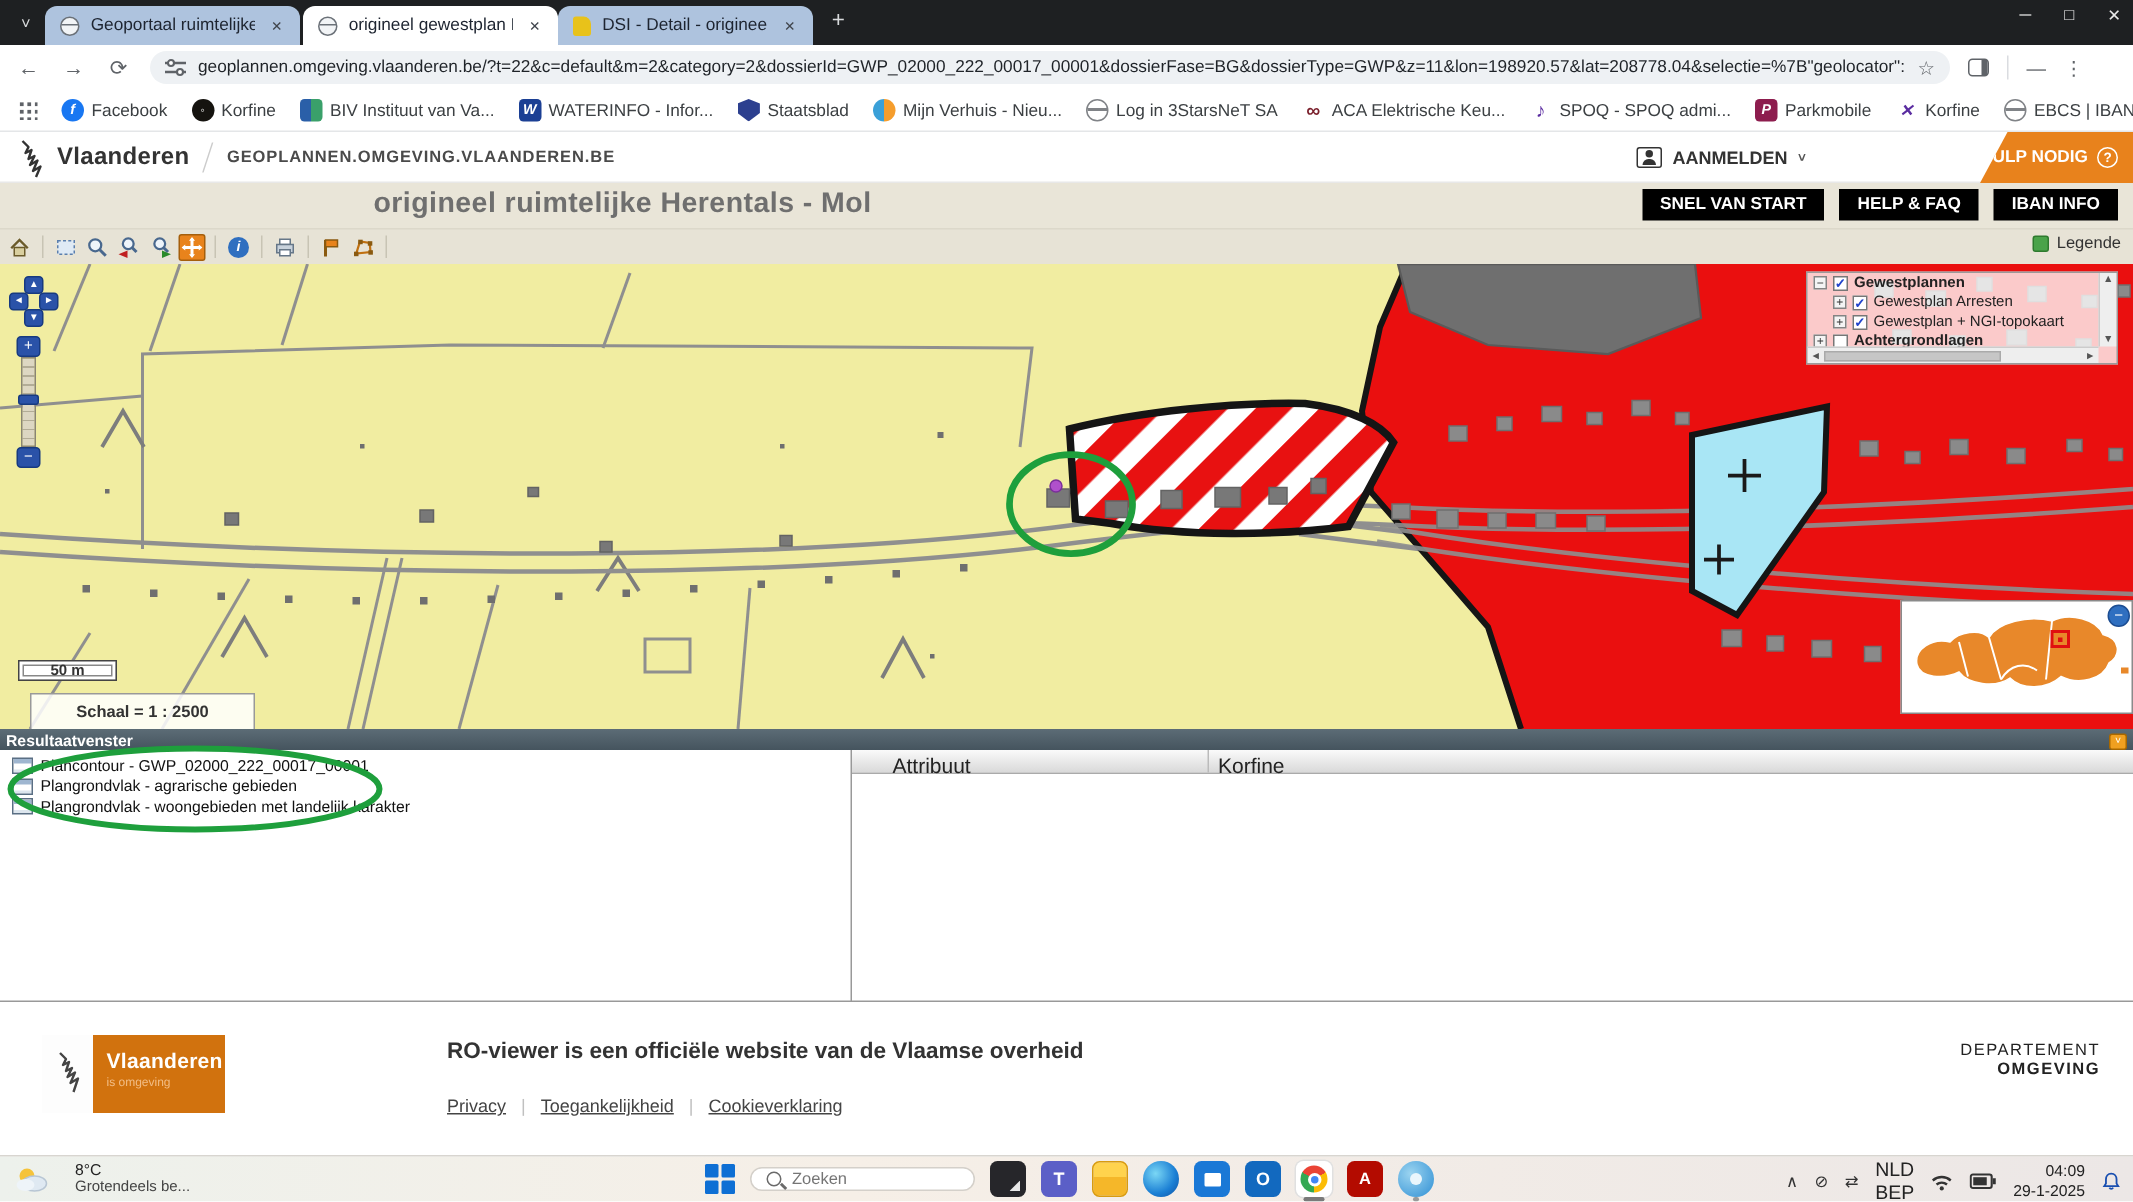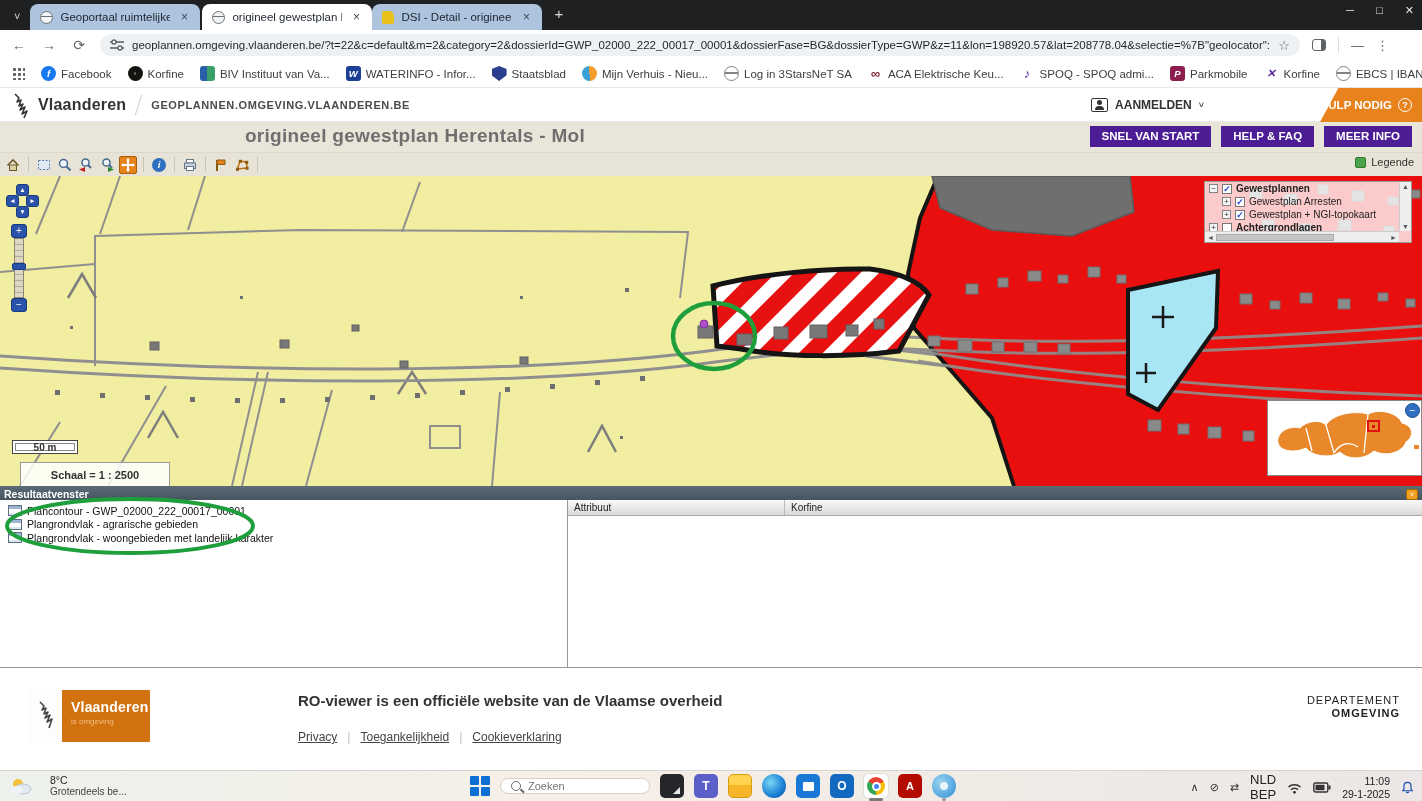--- a/index.html
+++ b/index.html
@@ -62,21 +62,21 @@
   .personic { width:17px; height:14px; border:1.8px solid #333; border-radius:2px; position:relative; }
   .personic::before { content:""; position:absolute; left:4.5px; top:1px; width:5px; height:5px; border-radius:50%; background:#333; }
   .personic::after  { content:""; position:absolute; left:2.5px; top:7px; width:9px; height:4px; border-radius:4px 4px 0 0; background:#333; }
   .helpneed { position:absolute; right:0; top:0; width:102px; height:34px; background:#e8821c; clip-path:polygon(18% 0,100% 0,100% 100%,0 100%); display:flex; align-items:center; justify-content:flex-end; gap:6px; padding-right:10px; color:#fff; font-weight:bold; font-size:11.5px; cursor:pointer; }
   .qcircle { width:14px; height:14px; border:1.6px solid #fff; border-radius:50%; display:flex; align-items:center; justify-content:center; font-size:9px; }
 
   
   .titlebar { left:0; top:122px; width:1422px; height:30px; background:#e9e5d8; }
   .pagetitle { position:absolute; left:0; top:3px; width:830px; text-align:center; font-size:19px; font-weight:bold; color:#6f6f6f; letter-spacing:0.3px; }
   .obtns { position:absolute; right:10px; top:4px; display:flex; gap:10px; }
-  .obtn { background:#4c1d95; color:#fff; font-weight:bold; font-size:11.5px; padding:4px 12px 5px; cursor:pointer; }
+  .obtn { background:#000000; color:#fff; font-weight:bold; font-size:11.5px; padding:4px 12px 5px; cursor:pointer; }
   .maptoolbar { left:0; top:152px; width:1422px; height:24px; background:#e7e3d6; border-top:1px solid #dcd8ca; display:flex; align-items:center; gap:3px; padding:0 4px; }
   .tbtn { width:18px; height:18px; display:flex; align-items:center; justify-content:center; cursor:pointer; border-radius:2px; }
   .tbtn.activepan { background:#e8831c; border:1px solid #a55f0c; }
   .tdiv { width:1px; height:15px; background:#c8c4b4; margin:0 3px; }
   .infoic { width:14px; height:14px; background:#2f6fc0; color:#fff; border-radius:50%; font-size:9.5px; font-weight:bold; display:flex; align-items:center; justify-content:center; font-style:italic; }
   .legendebtn { position:absolute; right:8px; top:156px; display:flex; align-items:center; gap:5px; font-size:11px; color:#333; cursor:pointer; }
   .legsq { width:11px; height:11px; background:#4aa34a; border:1px solid #2e7a2e; border-radius:2px; }
 
   
   .maparea { left:0; top:176px; width:1422px; height:310px; overflow:hidden; background:#f1eda1; }
@@ -105,21 +105,21 @@
   
   .results { left:0; top:486px; width:1422px; height:182px; background:#fff; border-bottom:1px solid #999; }
   .rheader { height:14px; background:linear-gradient(#5c6c76,#45545e); display:flex; align-items:flex-end; padding:0 4px; }
   .rtitle { color:#fff; font-size:10.5px; font-weight:bold; }
   .rhbtn { margin-left:auto; width:12px; height:11px; background:#f0a020; border:1px solid #a86800; border-radius:2px; color:#fff; font-size:7px; line-height:9px; text-align:center; cursor:pointer; }
   .rbody { display:flex; height:168px; }
   .rleft { width:568px; border-right:1px solid #999; padding-top:4px; }
   .ritem { display:flex; align-items:center; gap:5px; height:13.5px; padding-left:8px; font-size:10.5px; color:#111; cursor:pointer; white-space:nowrap; }
   .layeric { width:14px; height:11px; background:#fff; border:1px solid #5a6f84; box-shadow:inset 0 3px 0 #9fb6d0, inset 0 -2px 0 #dde6ee; flex:none; }
   .rright { flex:1; }
-  .attrheadrow { display:flex; height:16px; background:linear-gradient(#fafafa,#d9d9d9); border-bottom:1px solid #aaa; font-size:10px; color:#222; }
+  .attrheadrow { display:flex; height:16px; background:linear-gradient(#fafafa,#d9d9d9); border-bottom:1px solid #aaa; font-size:14px; color:#222;padding-left:21px; }
   .attrcol { padding:2px 0 0 6px; }
   .attrcol.c1 { width:217px; border-right:1px solid #bbb; }
 
   
   .footer { left:0; top:668px; width:1422px; height:102px; background:#fff; }
   .flogo { position:absolute; left:28px; top:22px; display:flex; height:52px; }
   .flogolion { width:34px; background:#fdfdfd; display:flex; align-items:center; justify-content:center; }
   .flogobox { width:88px; background:#d1720e; color:#fff; padding:9px 0 0 9px; }
   .flogobox .v { font-size:14px; font-weight:bold; letter-spacing:0.2px; }
   .flogobox .s { font-size:8px; color:#f2bd85; margin-top:2px; }
@@ -289,25 +289,25 @@
       <span>AANMELDEN</span>
       <span style="font-size:9px;color:#555;">˅</span>
     </div>
     <div class="helpneed">
       <span>HULP NODIG</span>
       <span class="qcircle">?</span>
     </div>
   </div>
 
   <div class="abs titlebar">
-    <div class="pagetitle">origineel gewestplan Herentals - Mol</div>
+    <div class="pagetitle">origineel ruimtelijke Herentals - Mol</div>
     <div class="obtns">
       <span class="obtn">SNEL VAN START</span>
       <span class="obtn">HELP &amp; FAQ</span>
-      <span class="obtn">MEER INFO</span>
+      <span class="obtn">IBAN INFO</span>
     </div>
   </div>
 
   <div class="abs maptoolbar">
     <span class="tbtn">
         <svg width="16" height="16" viewBox="0 0 16 16">
           <path d="M2.5 8.5 8 3 13.5 8.5" stroke="#6b5b2a" fill="none" stroke-width="1.6"></path>
           <rect x="4.5" y="8" width="7" height="5.5" fill="#d9cf9f" stroke="#6b5b2a"></rect>
         </svg>
       </span>
@@ -701,21 +701,21 @@
       <svg width="15" height="12" viewBox="0 0 15 12">
           <path d="M1.5,5 A9,9 0 0 1 13.5,5 M4,7.7 A5.5,5.5 0 0 1 11,7.7" stroke="#333" stroke-width="1.6" fill="none"></path>
           <circle cx="7.5" cy="10.3" r="1.4" fill="#333"></circle>
         </svg>
       <svg width="18" height="11" viewBox="0 0 18 11">
           <rect x="0.8" y="1" width="14" height="9" rx="1.5" fill="none" stroke="#333" stroke-width="1.4"></rect>
           <rect x="2.5" y="2.8" width="9" height="5.4" fill="#333"></rect>
           <rect x="15.5" y="3.5" width="2" height="4" fill="#333"></rect>
         </svg>
       <span class="clockblk">
-        <div>11:09</div>
+        <div>04:09</div>
           <div>29-1-2025</div>
       </span>
       <svg class="bellic" viewBox="0 0 14 14">
           <path d="M7,1.5 C4.6,1.5 3.2,3.3 3.2,5.6 L3.2,8.6 L2,10.5 L12,10.5 L10.8,8.6 L10.8,5.6 C10.8,3.3 9.4,1.5 7,1.5 Z" fill="none" stroke="#1a4fb0" stroke-width="1.3"></path>
           <path d="M5.7,11.6 A1.4,1.4 0 0 0 8.3,11.6" fill="none" stroke="#1a4fb0" stroke-width="1.3"></path>
         </svg>
     </div>
   </div>
 
 </div>

